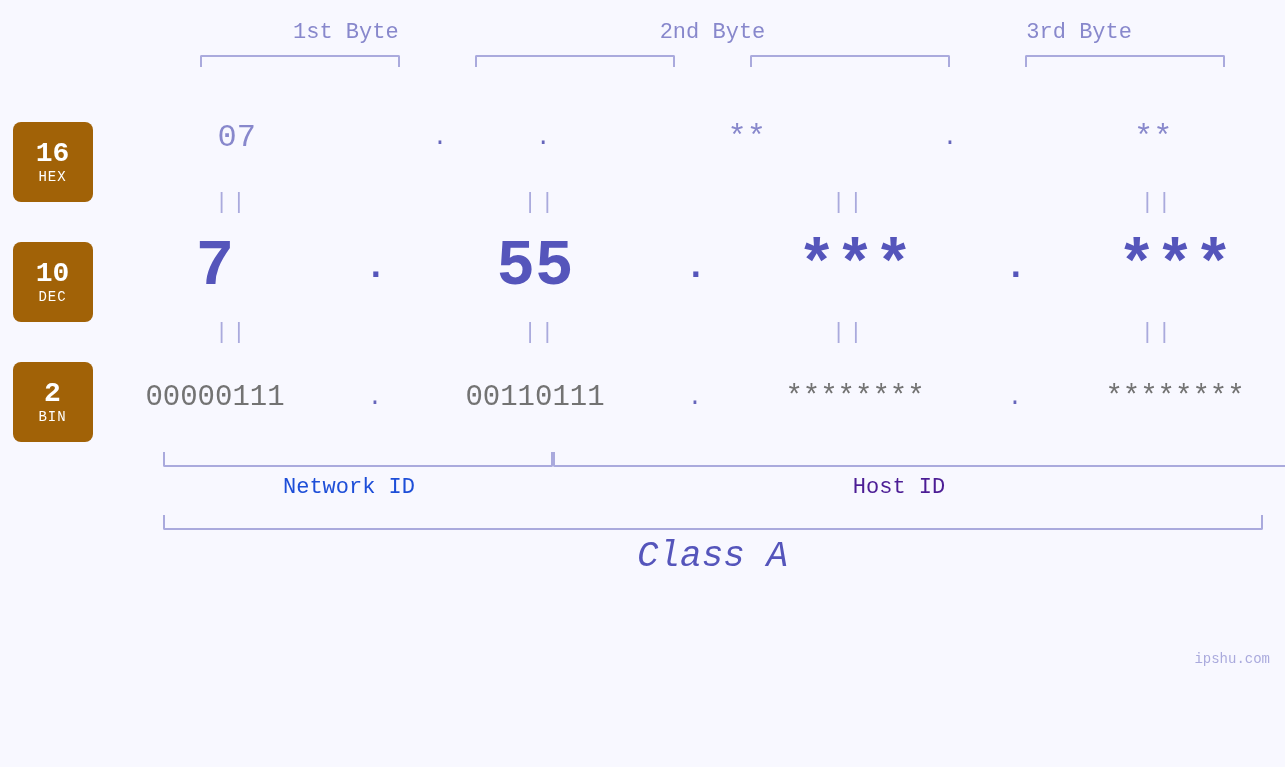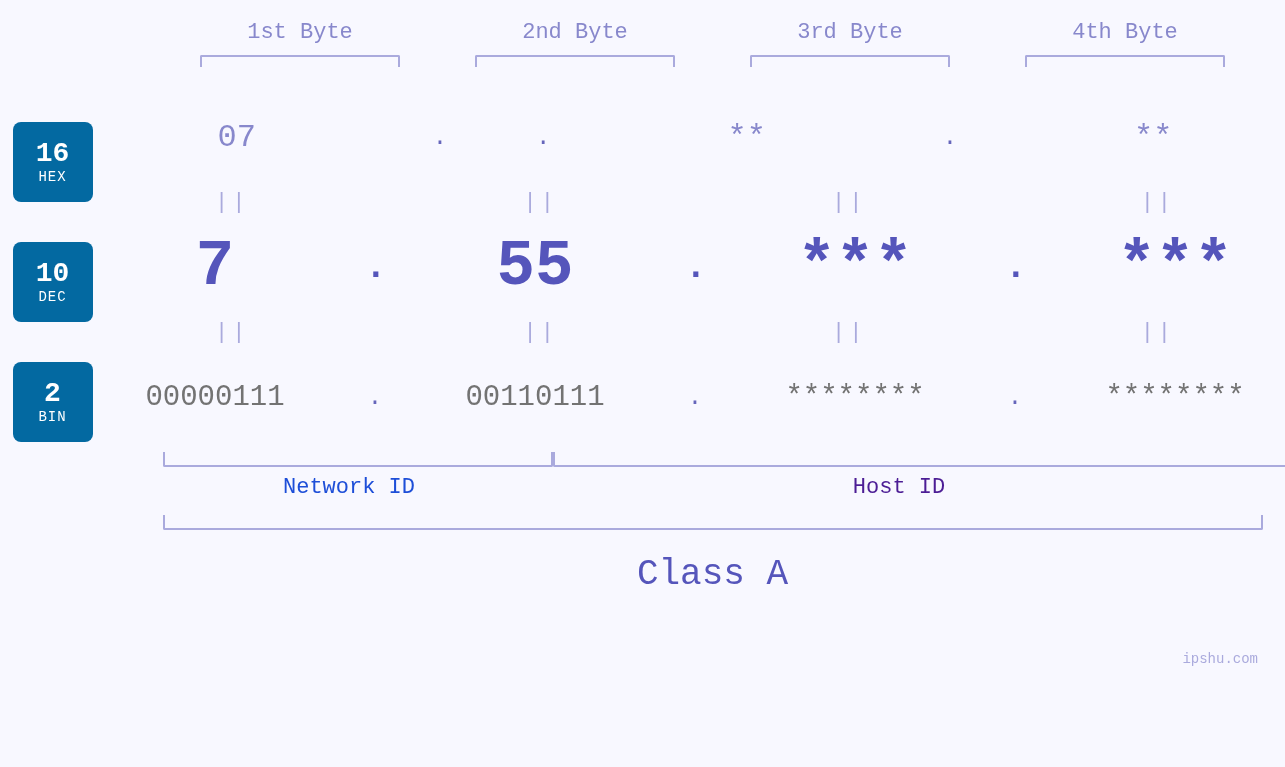--- a/index.html
+++ b/index.html
@@ -71,21 +71,21 @@
       display: flex;
       flex-direction: column;
       align-items: center;
       justify-content: space-around;
       padding: 0 10px;
       gap: 30px;
       padding-top: 30px;
     }
 
     .base-badge {
-      background: #0369a1;
+      background: #a16207;
       color: white;
       border-radius: 8px;
       width: 80px;
       height: 80px;
       display: flex;
       flex-direction: column;
       align-items: center;
       justify-content: center;
       font-family: 'Courier New', Courier, monospace;
     }
@@ -235,28 +235,29 @@
       border: 2px solid #aaaadd;
       border-top: none;
       border-radius: 0 0 2px 2px;
     }
 
     .class-label {
       text-align: center;
       color: #5555bb;
       font-size: 36px;
       font-family: 'Courier New', Courier, monospace;
-      margin-top: 24px;
+      margin-top: 6px;
+      font-style: italic;
     }
 
     
     .watermark {
       position: absolute;
       bottom: 10px;
-      right: 27px;
+      right: 15px;
       color: #aaaadd;
       font-size: 14px;
       font-family: 'Courier New', Courier, monospace;
     }
 
     
     .dec-separator {
       font-size: 36px;
       font-weight: bold;
       color: #5555bb;
@@ -264,21 +265,20 @@
   </style>
 </head>
 <body>
 
 <div class="main-container">
 
   <div class="byte-headers">
     <div class="byte-header">1st Byte</div>
     <div class="byte-header">2nd Byte</div>
     <div class="byte-header">3rd Byte</div>
-    <div class="byte-header">4th Byte</div>
   </div>
 
   <div class="bracket-row">
     <div class="bracket"></div>
     <div class="bracket"></div>
     <div class="bracket"></div>
     <div class="bracket"></div>
   </div>
 
   <div class="content-area">

